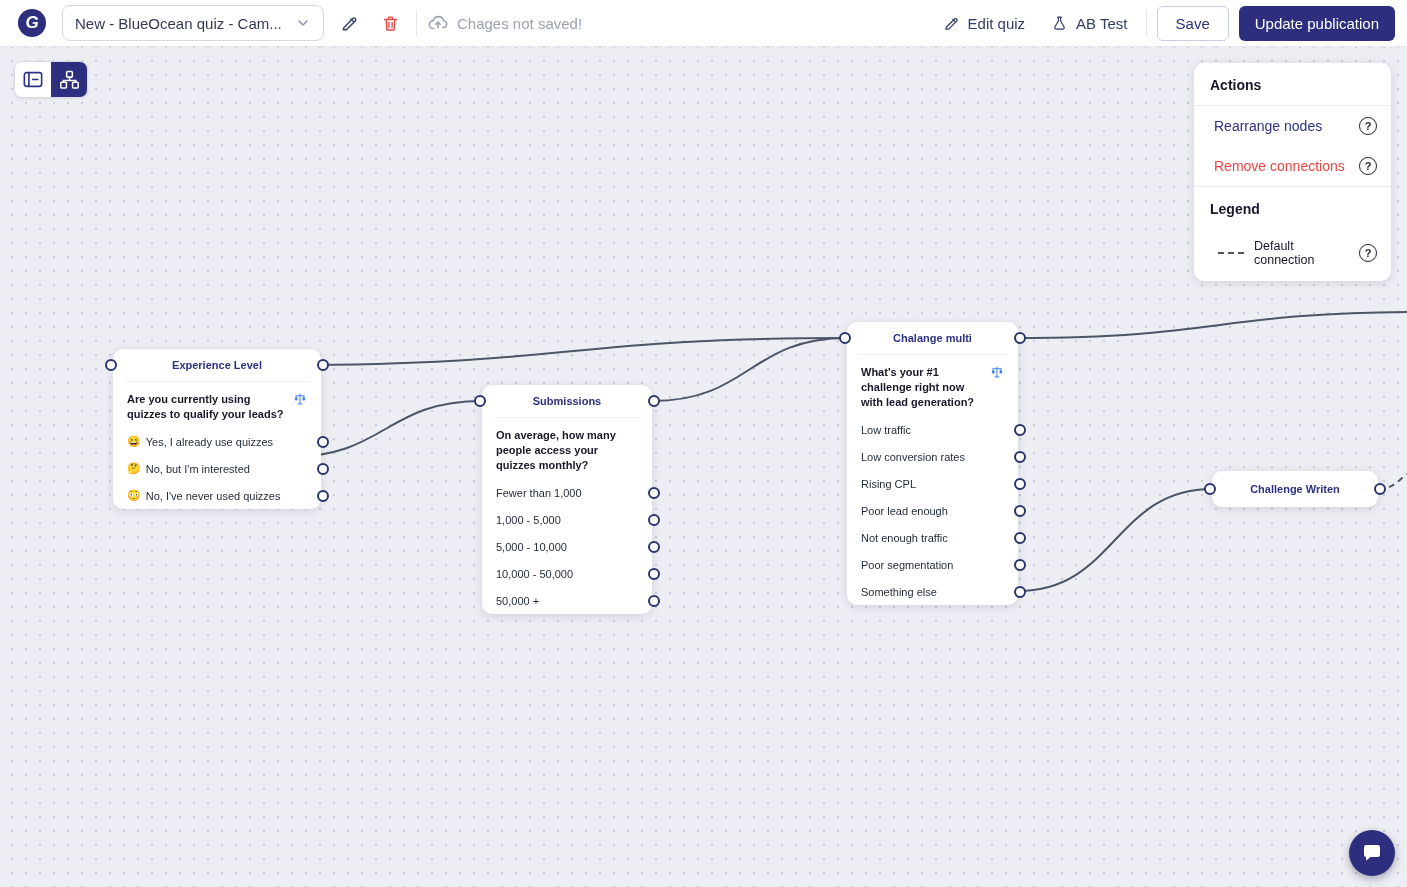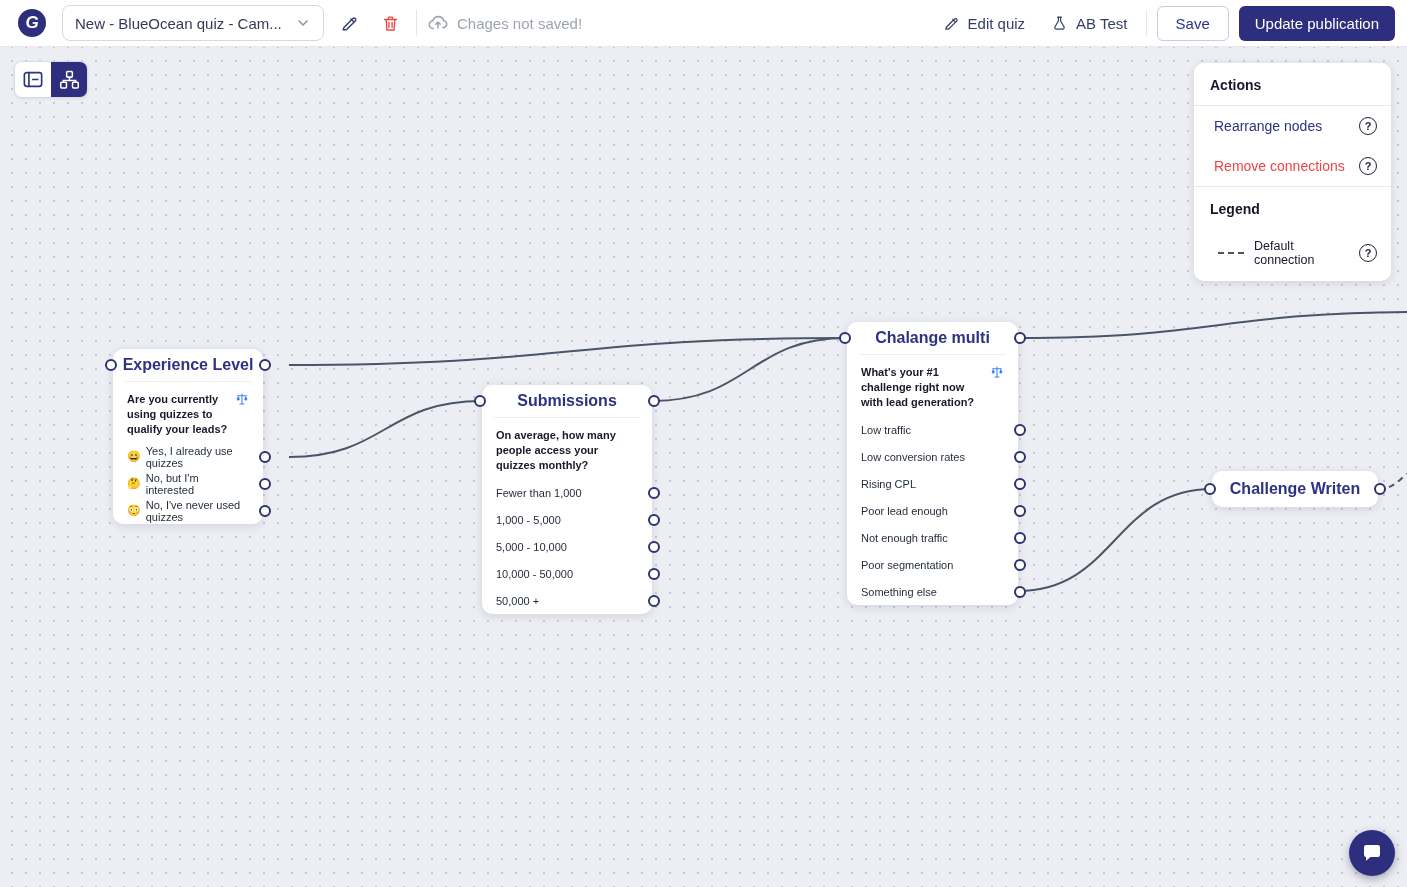--- a/index.html
+++ b/index.html
@@ -40,21 +40,21 @@
     box-shadow:0 1px 3px rgba(20,25,60,.08); }
   .view-toggle button { width:36px; height:35px; border:none; background:#fff; cursor:pointer;
     display:flex; align-items:center; justify-content:center; }
   .view-toggle button.active { background:#2d2f7e; }
 
   
   .node { position:absolute; background:#fff; border-radius:10px; z-index:5;
     box-shadow:0 2px 8px rgba(30,35,90,.14); }
   .node-title-row { position:relative; height:32px; display:flex; align-items:center; justify-content:center; }
   .node.title-only .node-title-row { height:36px; }
-  .node-title { color:#2d3282; font-size:16px; font-weight:bold; }
+  .node-title { color:#2d3282; font-size:11px; font-weight:bold; }
   .node-divider { border-bottom:1px solid #eceef2; margin:0 12px; }
   .node-question { display:flex; gap:6px; padding:10px 14px 6px 14px; }
   .q-text { flex:1; font-size:11px; font-weight:bold; color:#17192b; line-height:15px; }
   .options { padding-bottom:0; }
   .option { position:relative; height:27px; display:flex; align-items:center; gap:5px;
     padding:0 16px 0 14px; font-size:11px; color:#1f2937; }
   .option .emoji { font-size:11px; }
   .handle { position:absolute; width:12px; height:12px; border:2.5px solid #2c346d; border-radius:50%;
     background:#fff; top:50%; transform:translateY(-50%); cursor:crosshair; }
   .handle.left { left:-8px; } .handle.right { right:-8px; }
@@ -158,21 +158,21 @@
       <svg width="19" height="19" viewBox="0 0 20 20">
         <rect x="7" y="1.5" width="6" height="6" rx="1" fill="none" stroke="#ffffff" stroke-width="1.6"></rect>
         <path d="M10 7.5v3.5 M3.5 13v-2h13v2" fill="none" stroke="#ffffff" stroke-width="1.6"></path>
         <rect x="0.8" y="13" width="6" height="6" rx="1" fill="none" stroke="#ffffff" stroke-width="1.6"></rect>
         <rect x="13.2" y="13" width="6" height="6" rx="1" fill="none" stroke="#ffffff" stroke-width="1.6"></rect>
       </svg>
     </button>
   </div>
 
   <div id="nodes">
-      <div class="node" style="left: 113px; top: 302px; width: 150px;">
+      <div class="node" style="left: 113px; top: 302px; width: 208px;">
         <div class="node-title-row">
           <span class="handle left"></span>
           <span class="node-title">Experience Level</span>
           <span class="handle right"></span>
         </div>
         <div class="node-divider"></div>
         <div class="node-question">
           <span class="q-text">Are you currently using quizzes to qualify your leads?</span>
           <span><svg width="14" height="14" viewBox="0 0 24 24">
               <path d="M12 3.5v17 M8.5 20.5h7 M4.5 6.5h15" fill="none" stroke="#3b82f6" stroke-width="1.8" stroke-linecap="round"></path>

